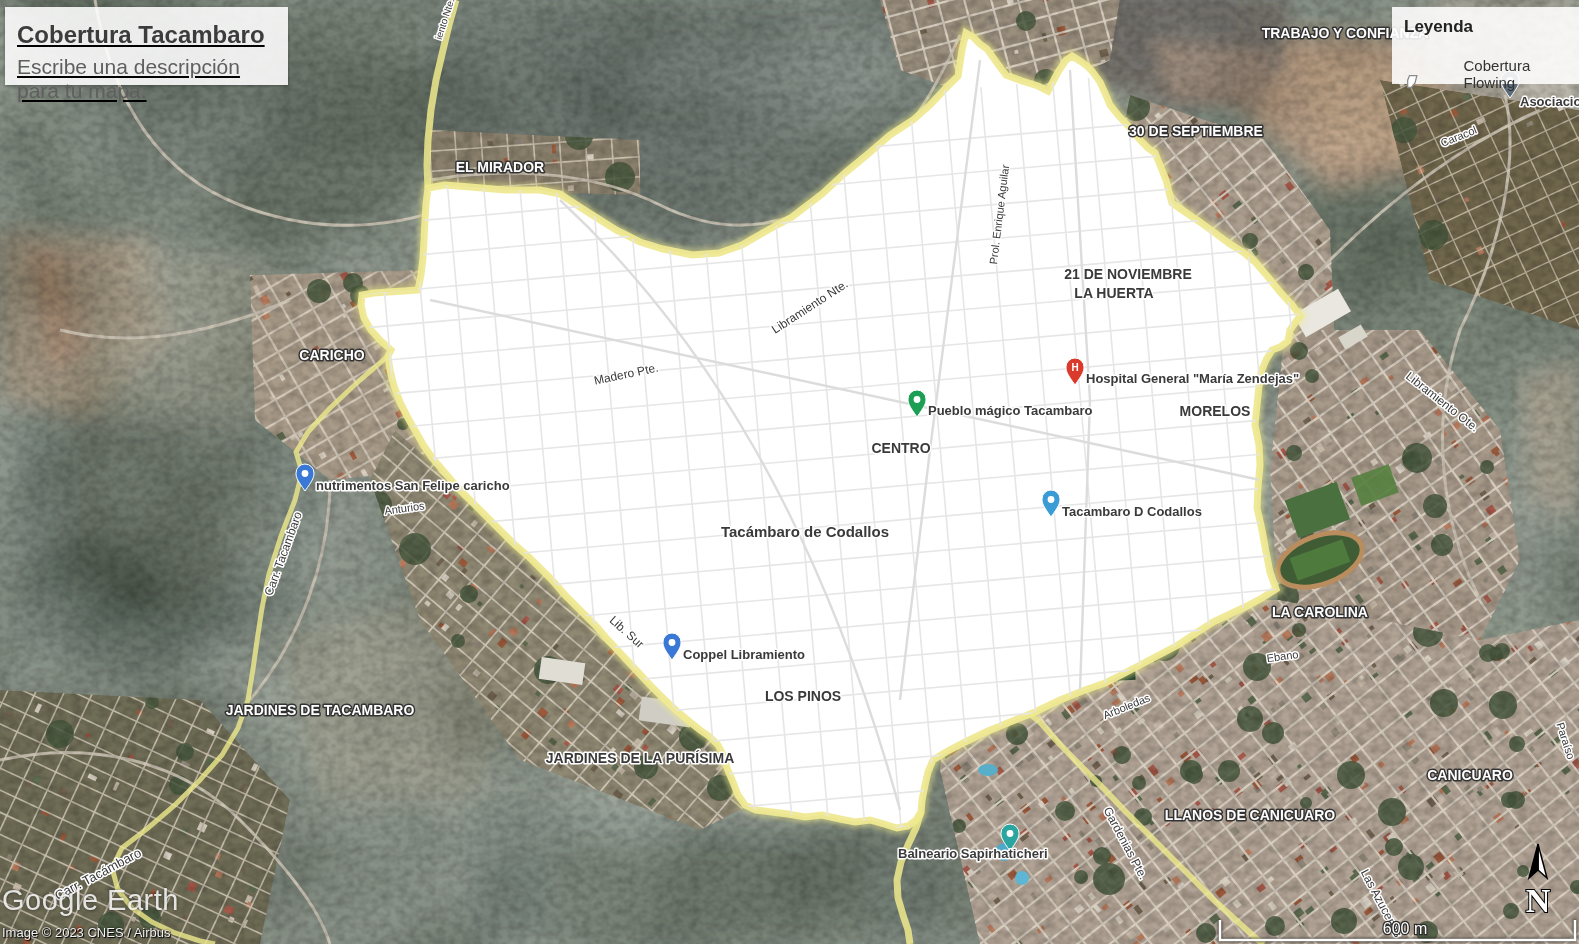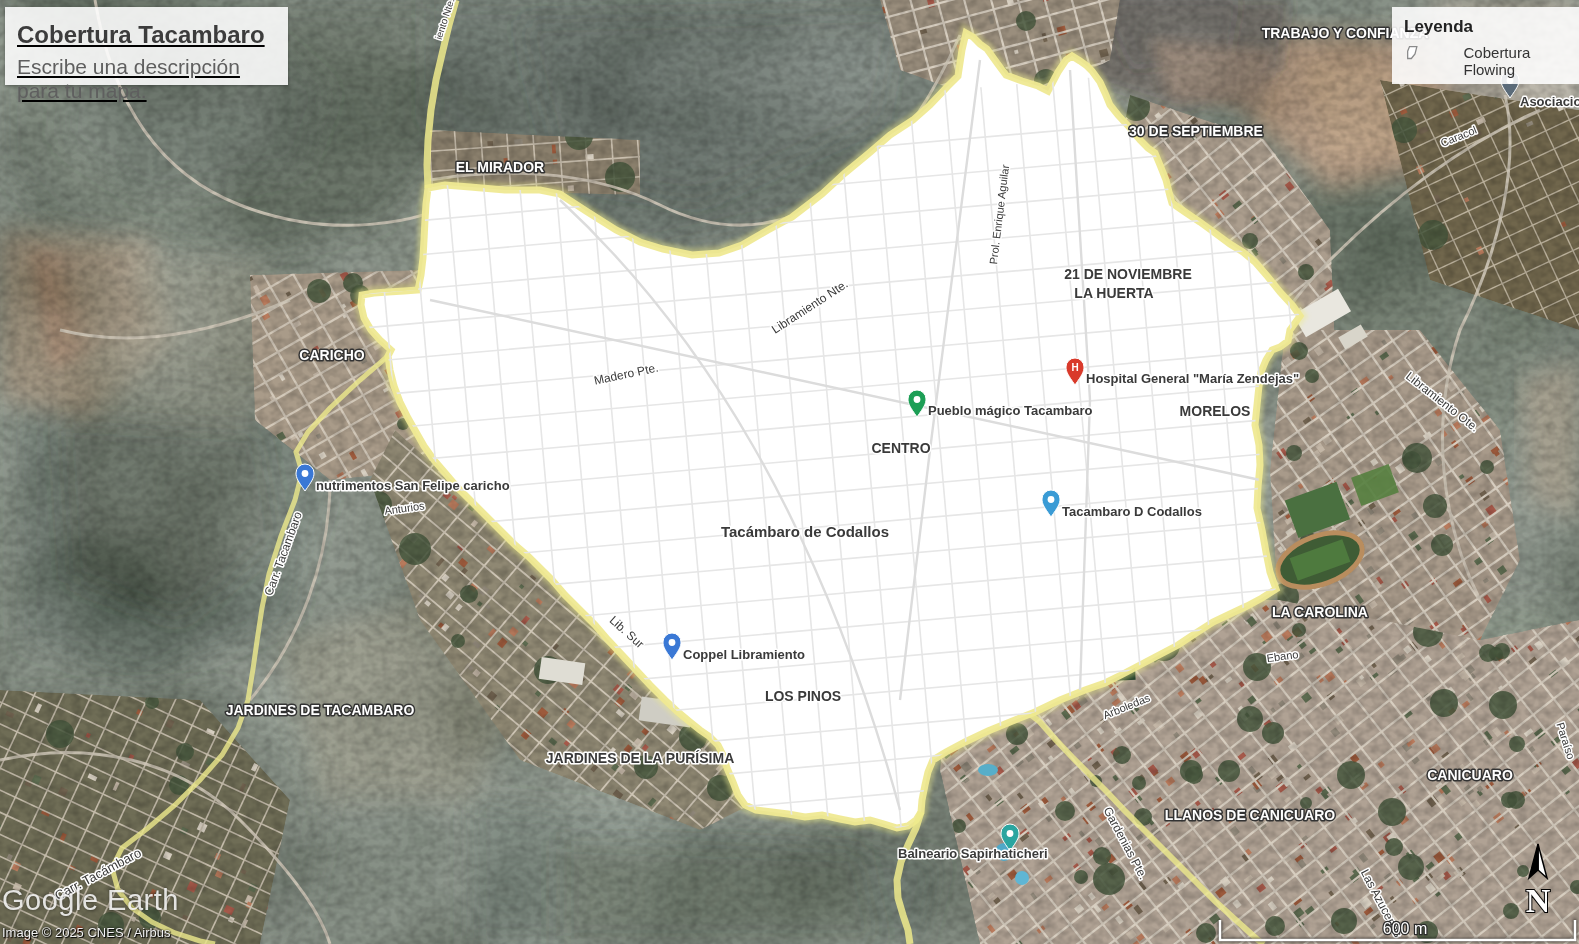--- a/index.html
+++ b/index.html
@@ -2707,31 +2707,31 @@
 <text x="1520" y="106" font-size="13" font-weight="bold" fill="#3a3a3a" stroke="#ffffff" stroke-width="3" paint-order="stroke" stroke-linejoin="round" text-anchor="start">Asociacion</text>
 </svg>
 
 <div class="card" style="left:5px; top:7px; width:264px; height:57px; padding:14px 7px 7px 12px; box-shadow:0 1px 3px rgba(0,0,0,0.3);text-decoration:underline;">
   <div style="font-size:24px; font-weight:bold; color:#3c3c3c; letter-spacing:0;">Cobertura Tacambaro</div>
   <div style="font-size:21px; color:#5f5f5f; margin-top:6px;">Escribe una descripción para tu mapa.</div>
 </div>
 
 <div class="card" style="left:1392px; top:7px; width:172px; height:63px; padding:4px 4px 10px 12px;">
   <div style="font-size:17px; font-weight:bold; color:#222; margin-top:6px;">Leyenda</div>
-  <div style="margin-top:7px; display:flex; align-items:flex-start;gap:35px;">
+  <div style="margin-top:20px; display:flex; align-items:flex-end;gap:35px;">
     <svg width="18" height="18" viewBox="0 0 18 18">
           <path d="M6 2 L14 2 L12 10 L8 15 L4 15 L4 7 Z" fill="#ffffff" stroke="#8a8a8a" stroke-width="1.4"></path>
         </svg>
     <span style="font-size:15px; color:#333; margin-left:8px;">Cobertura Flowing</span>
   </div>
 </div>
 
 <div style="position:absolute; left:2px; top:884px; font-size:29px; color:rgba(255,255,255,0.85); letter-spacing:0.5px; text-shadow:0 0 3px rgba(0,0,0,0.5);">Google Earth</div>
 
-<div style="position:absolute; left:2px; top:925px; font-size:13px; color:#f2f2f2; text-shadow:0 0 2px #000, 1px 1px 1px #000;">Image © 2025 CNES / Airbus</div>
+<div style="position:absolute; left:2px; top:925px; font-size:13px; color:#f2f2f2; text-shadow:0 0 2px #000, 1px 1px 1px #000;">Image © 2023 CNES / Airbus</div>
 
 <svg style="position:absolute; left:1210px; top:900px;" width="369" height="44">
   <g stroke="#ffffff" stroke-width="2.5" fill="none" style="filter:drop-shadow(0 0 1.5px #000)">
     <path d="M10 20 L10 40 L365 40 L365 20"></path>
   </g>
   <text x="195" y="34" font-size="16" fill="#ffffff" stroke="#2a2a2a" stroke-width="2.5" paint-order="stroke" text-anchor="middle" font-family="Liberation Sans, sans-serif">600 m</text>
 </svg>
 
 <svg style="position:absolute; left:1514px; top:840px;" width="50" height="85">
   <path d="M24 4 L33 38 L24 30 Z" fill="#ffffff" stroke="#000" stroke-width="1.5"></path>

